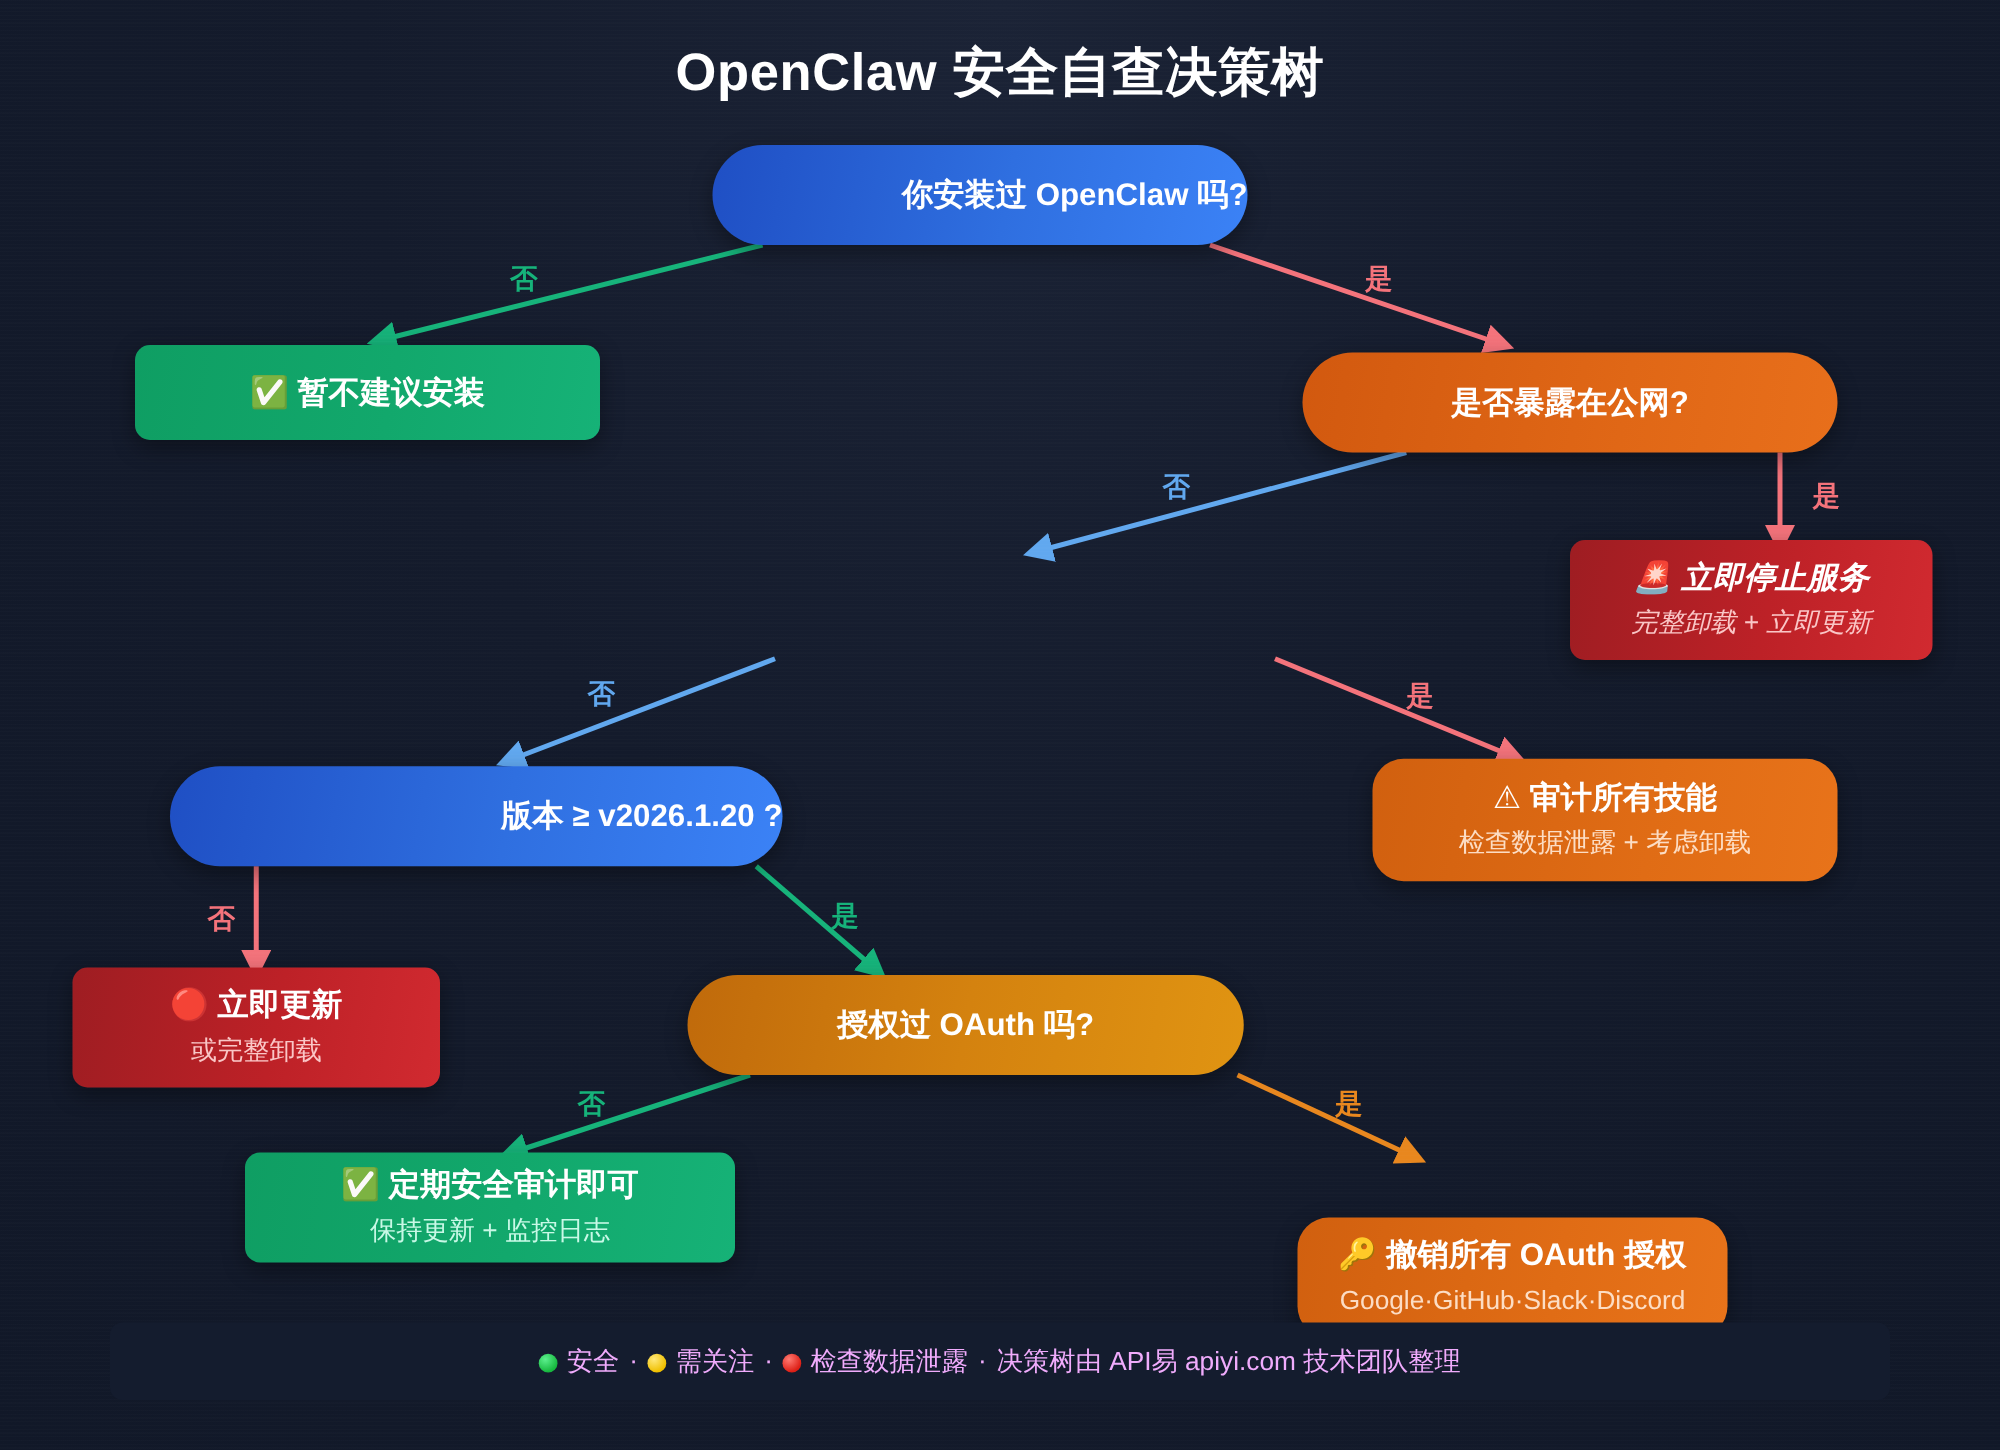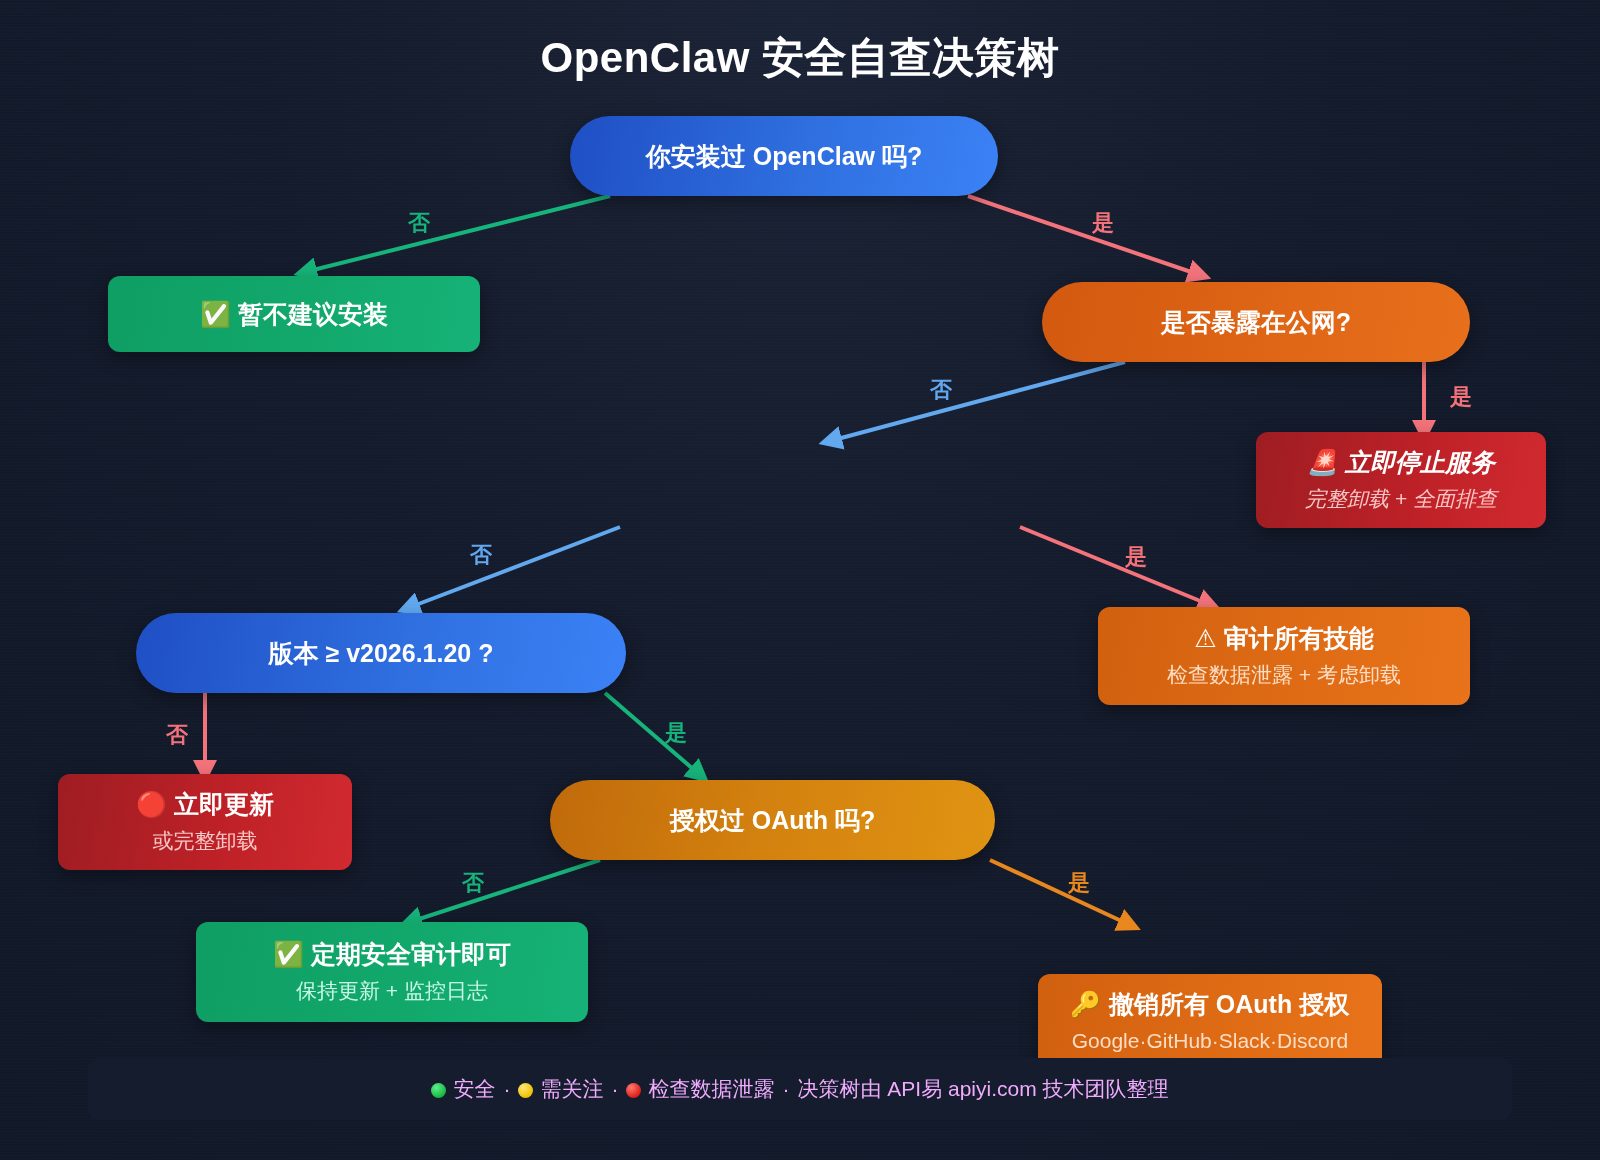--- a/index.html
+++ b/index.html
@@ -81,26 +81,26 @@
     font-size: 21px;
     font-weight: normal;
     line-height: 1.3;
     margin-top: 8px;
     white-space: nowrap;
     opacity: 0.93;
   }
   .decision { border-radius: 46px; }
   .terminal { border-radius: 12px; }
 
-  .blue   { background: linear-gradient(100deg, #1f4fc4 0%, #2f6fe0 55%, #3b82f6 100%); }
+  .blue   { background: linear-gradient(100deg, #1f4fc4 0%, #2f6fe0 55%, #3b82f6 100%); align-items: flex-end; }
   .orange { background: linear-gradient(100deg, #d2590f 0%, #e06716 60%, #e86f1b 100%); }
   .amber  { background: linear-gradient(100deg, #c06a0b 0%, #d4820f 50%, #e09412 100%); }
   .green  { background: linear-gradient(100deg, #0f9e63 0%, #12a86c 55%, #16b277 100%); }
   .red    { background: linear-gradient(100deg, #9e1d22 0%, #bd2127 55%, #d12a30 100%); }
-  .orangeflat { background: linear-gradient(100deg, #d1600f 0%, #e06c15 60%, #e8731a 100%); }
+  .orangeflat { background: linear-gradient(100deg, #d1600f 0%, #e06c15 60%, #e8731a 100%); border-radius: 25px; }
 
   .sub-red   { color: #ffd3d3; }
   .sub-white { color: #ffe6d2; }
   .sub-green { color: #d6fff0; }
 
   
   #footer {
     position: absolute;
     left: 88px;
     top: 1058px;
@@ -192,21 +192,21 @@
   <div class="node terminal green" style="left:108px; top:276px; width:372px; height:76px;">
     <div class="t1">✅ 暂不建议安装</div>
   </div>
 
   <div class="node decision orange" style="left:1042px; top:282px; width:428px; height:80px;">
     <div class="t1">是否暴露在公网?</div>
   </div>
 
   <div class="node terminal red" style="left:1256px; top:432px; width:290px; height:96px;font-style:italic;">
     <div class="t1">🚨 立即停止服务</div>
-    <div class="t2 sub-red">完整卸载 + 全面排查</div>
+    <div class="t2 sub-red">完整卸载 + 立即更新</div>
   </div>
 
 
   <div class="node terminal orangeflat" style="left:1098px; top:607px; width:372px; height:98px;">
     <div class="t1">⚠ 审计所有技能</div>
     <div class="t2 sub-white">检查数据泄露 + 考虑卸载</div>
   </div>
 
   <div class="node decision blue" style="left:136px; top:613px; width:490px; height:80px;">
     <div class="t1">版本 ≥ v2026.1.20 ?</div>
@@ -214,21 +214,21 @@
 
   <div class="node decision amber" style="left:550px; top:780px; width:445px; height:80px;">
     <div class="t1">授权过 OAuth 吗?</div>
   </div>
 
   <div class="node terminal red" style="left:58px; top:774px; width:294px; height:96px;">
     <div class="t1">🔴 立即更新</div>
     <div class="t2 sub-red">或完整卸载</div>
   </div>
 
-  <div class="node terminal green" style="left:196px; top:922px; width:392px; height:100px;">
+  <div class="node terminal green" style="left:196px; top:922px; width:392px; height:88px;">
     <div class="t1">✅ 定期安全审计即可</div>
     <div class="t2 sub-green">保持更新 + 监控日志</div>
   </div>
 
   <div class="node terminal orangeflat" style="left:1038px; top:974px; width:344px; height:96px;">
     <div class="t1">🔑 撤销所有 OAuth 授权</div>
     <div class="t2 sub-white">Google·GitHub·Slack·Discord</div>
   </div>
 
   <div id="footer">

